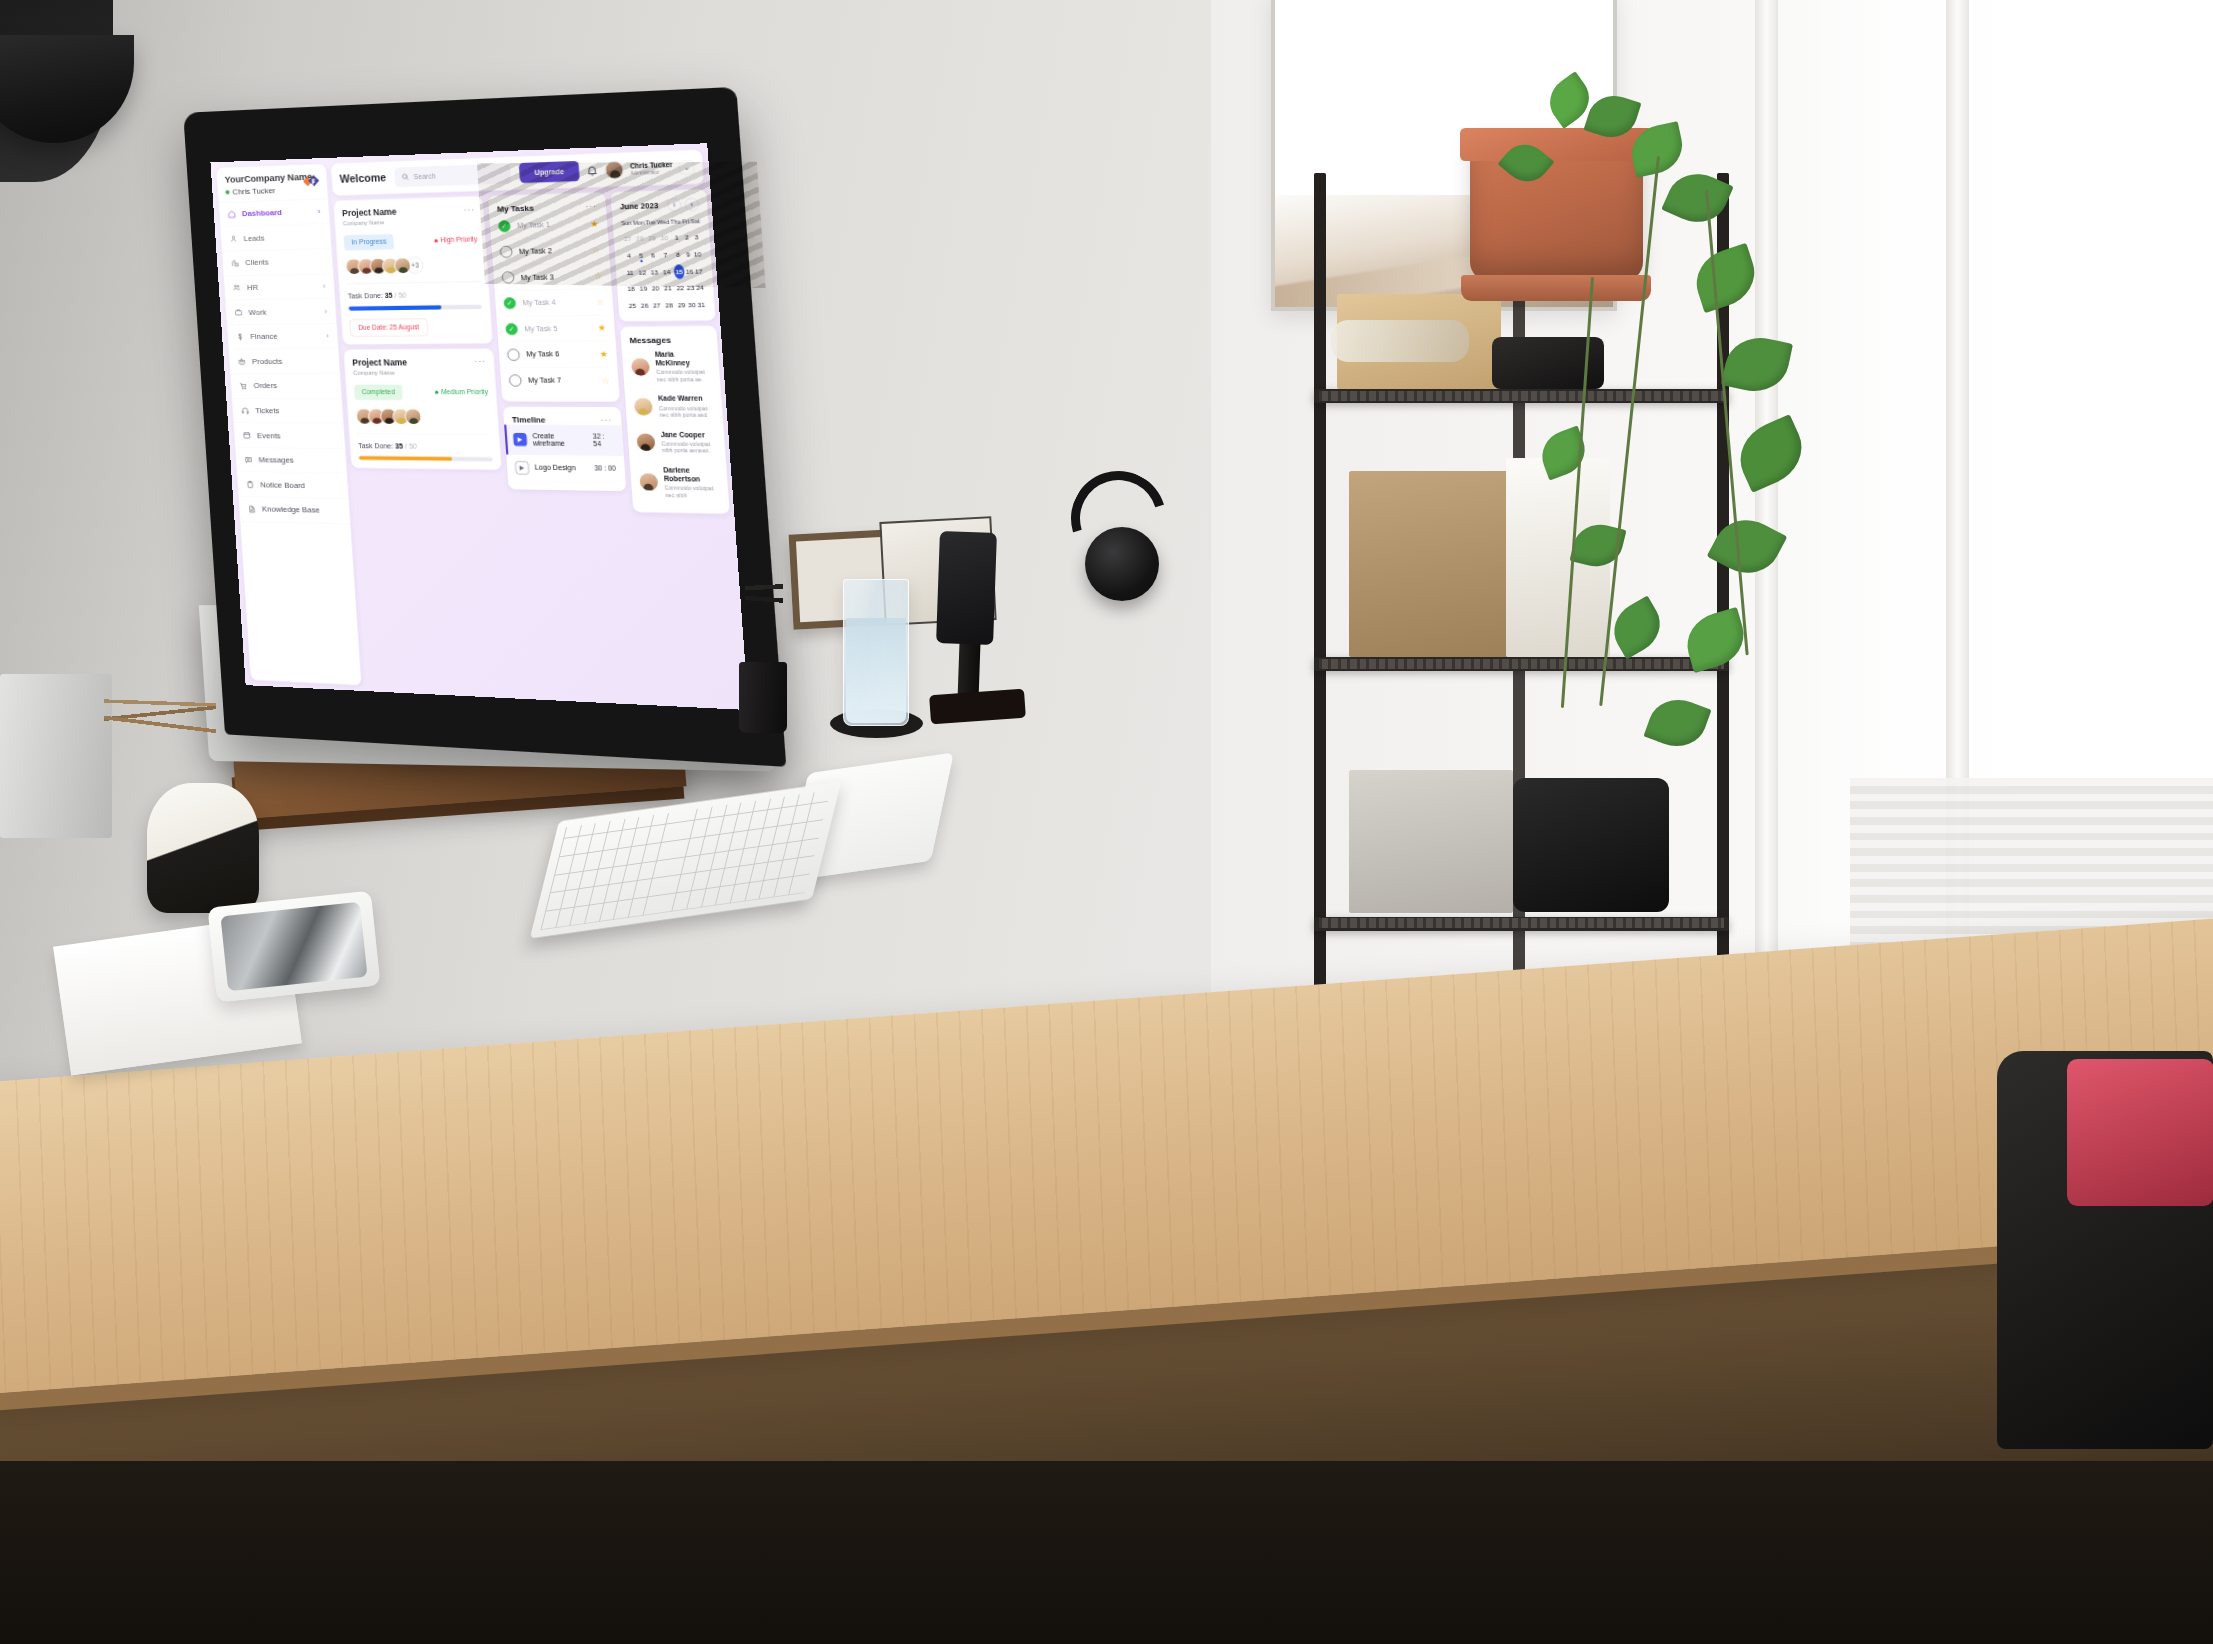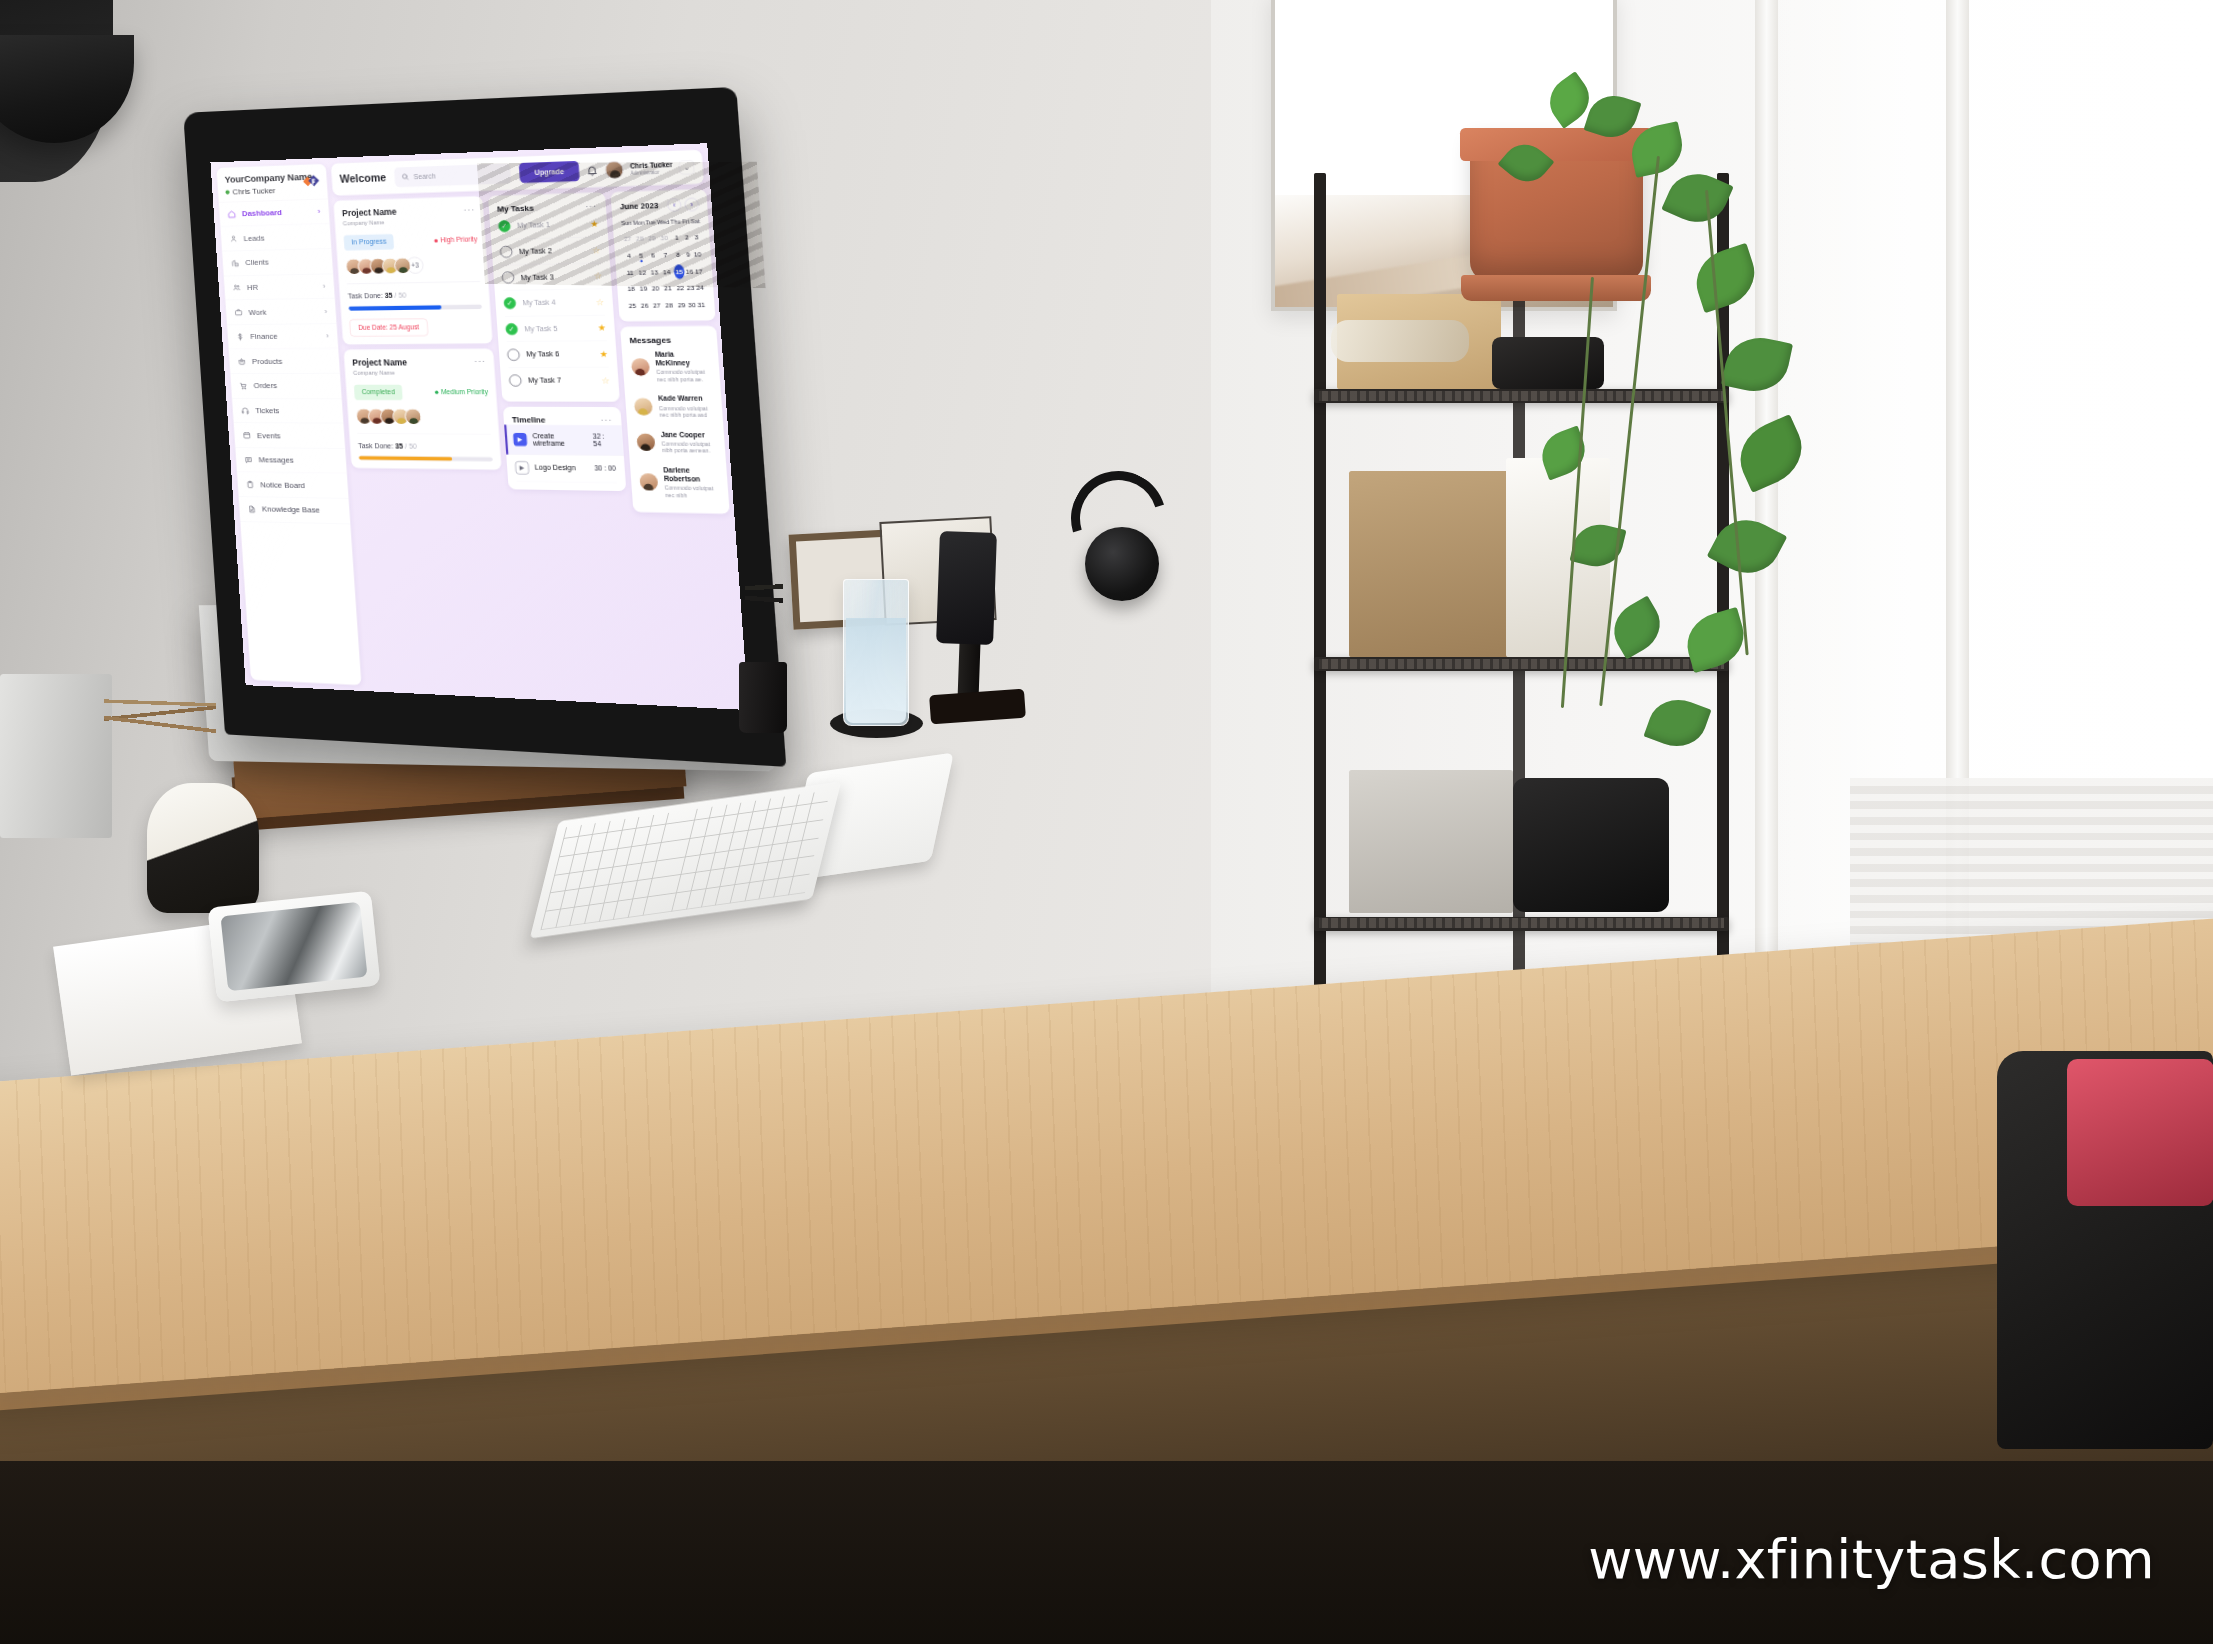--- a/index.html
+++ b/index.html
@@ -1035,15 +1035,14 @@
   <div class="sticks"></div>
   <div class="vase"></div>
   <div class="paper-stack"></div>
   <div class="tray">
       <div class="tray-items"></div>
     </div>
 
   <div class="chair"></div>
   <div class="bag"></div>
 
-  <div class="watermark">www.xfinitytask.com</div>
 </div>
 
 
 </body></html>

